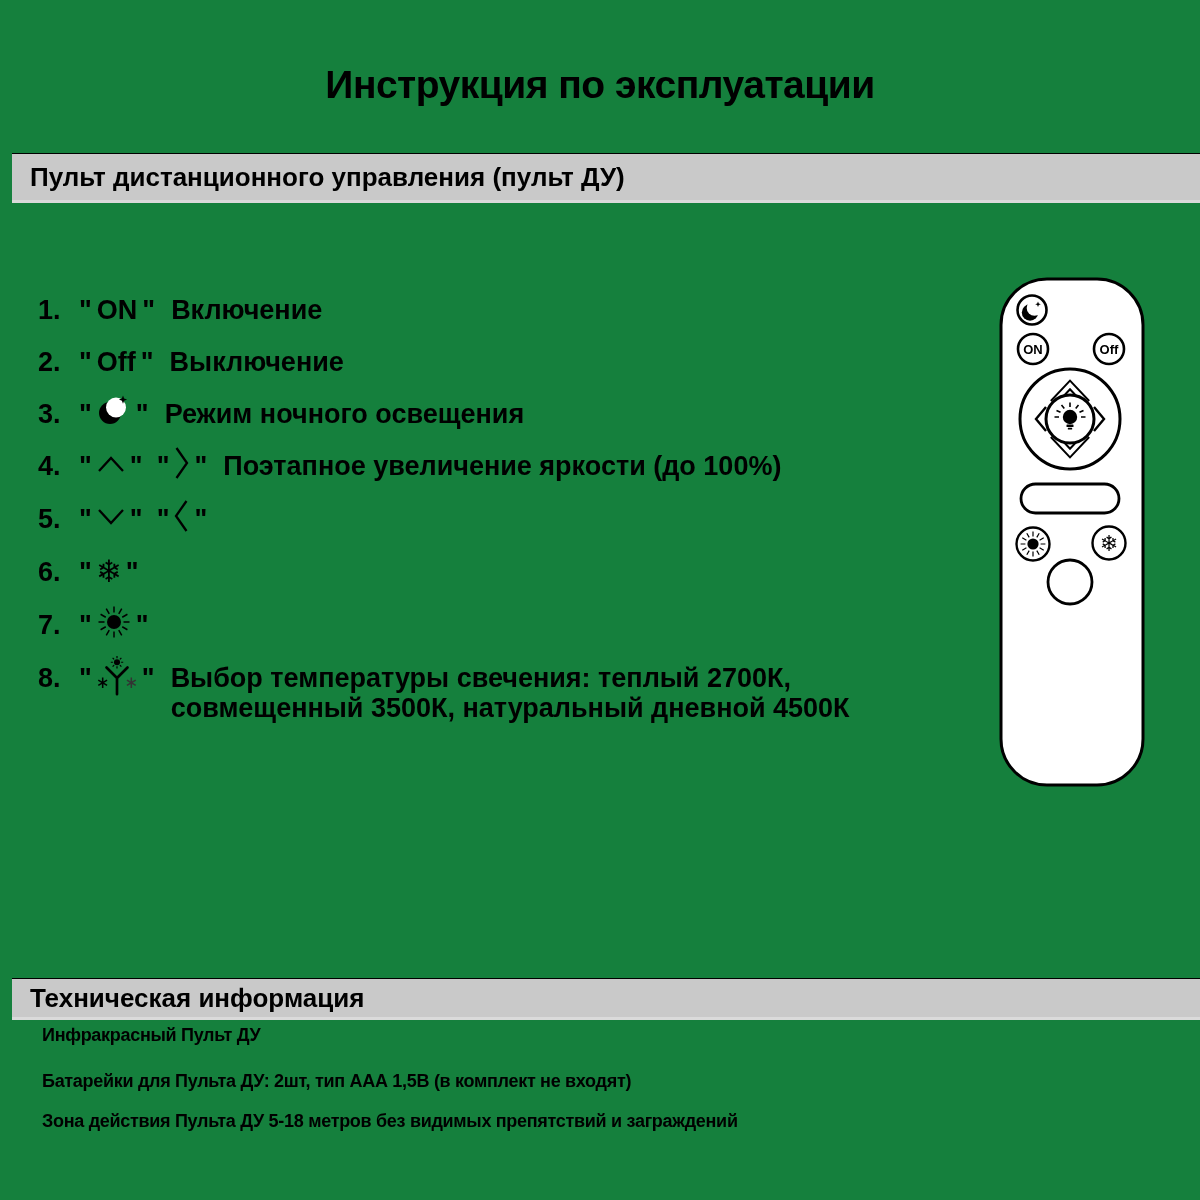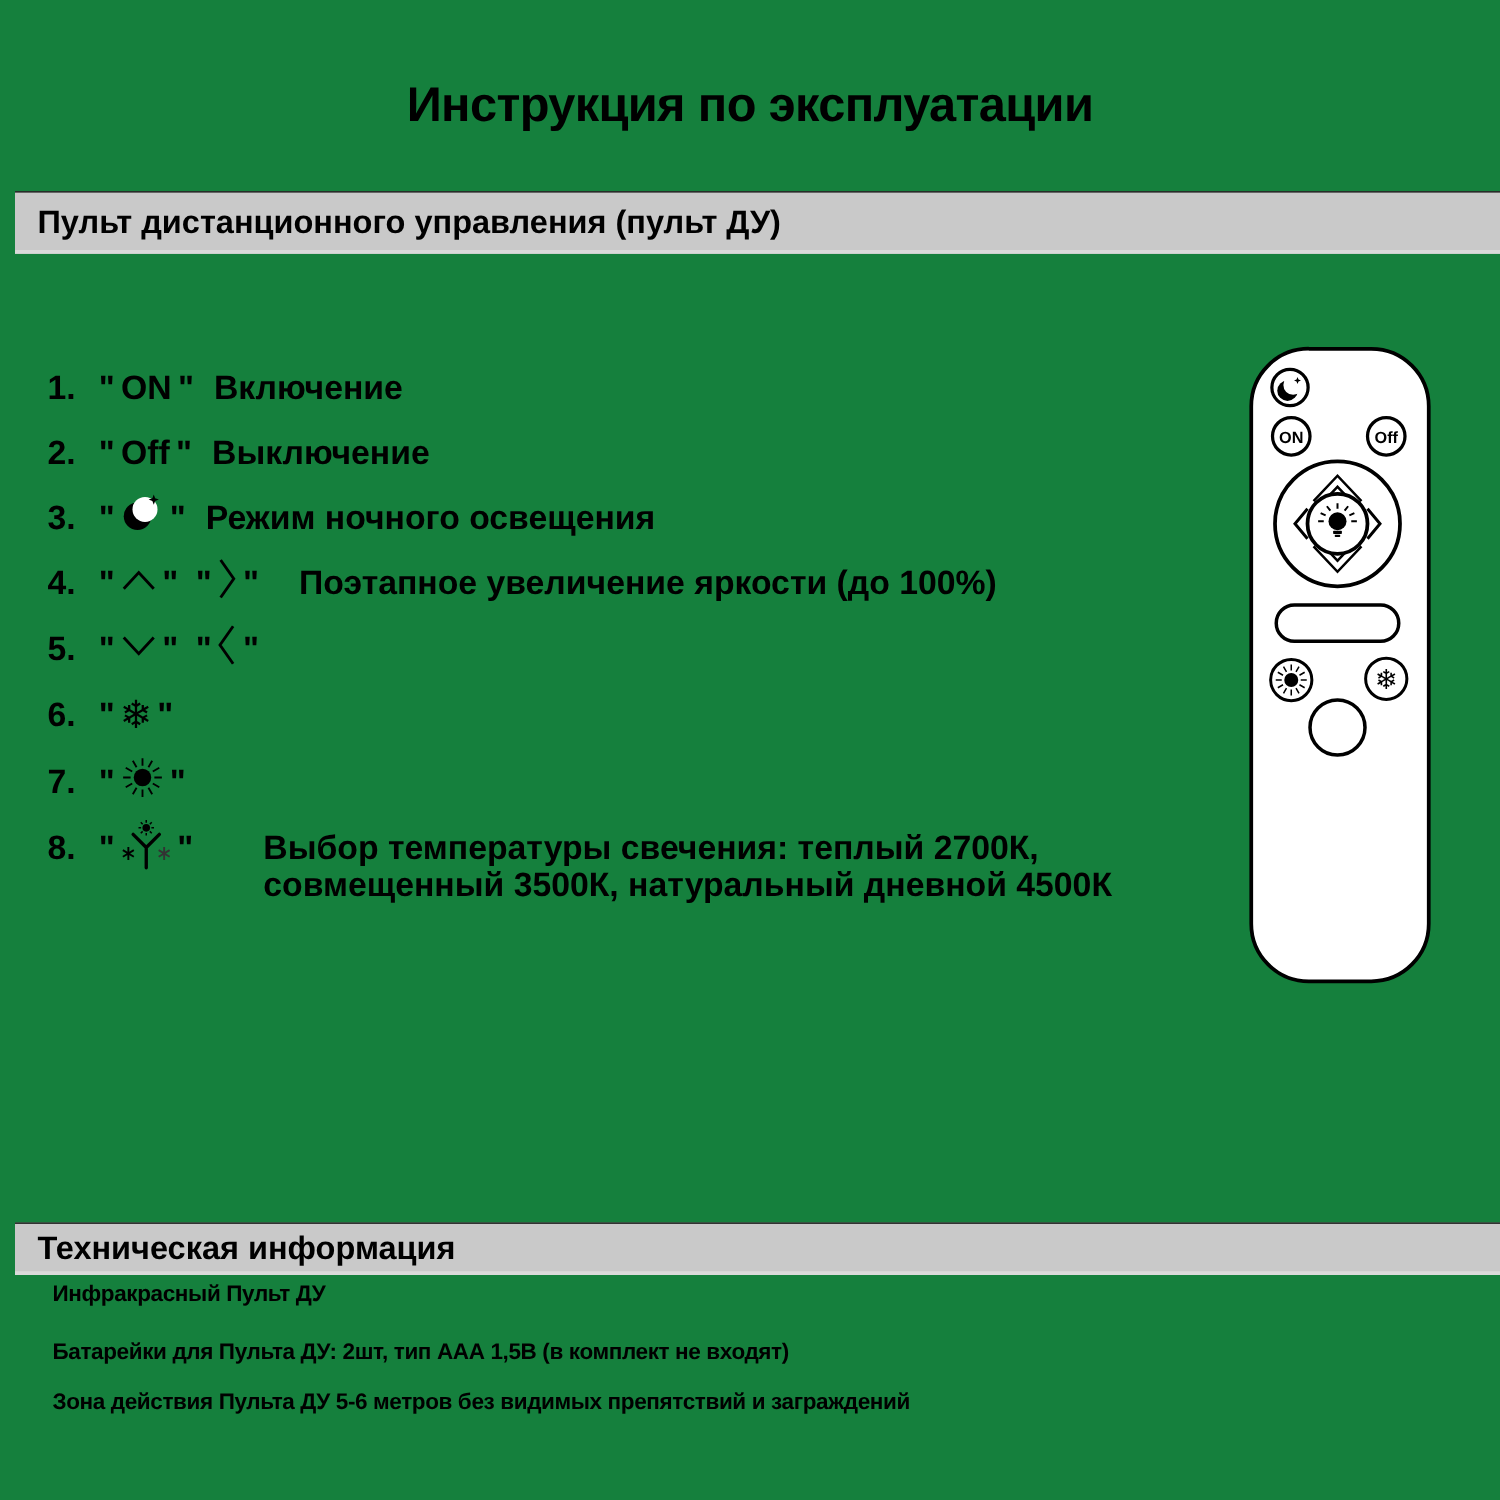--- a/index.html
+++ b/index.html
@@ -22,27 +22,27 @@
   .bar2{ top:978px; height:42px; }
   .item{
     position:absolute; left:38px; height:30px;
     display:flex; align-items:center; font-size:27px; line-height:30px;
     white-space:nowrap;
   }
   .item .num{ width:37px; flex:none; }
   .q{ margin:0 4px; }
   .symtxt{ margin:0 1px; }
   .label{ margin-left:12px; }
-  .label-far{ margin-left:28px; }
+  .label-far{ margin-left:12px; }
   .grp-gap{ margin-left:10px; }
   .icn{ display:inline-block; vertical-align:middle; }
   .snowchar{ font-size:31px; line-height:30px; font-weight:bold; }
   .item8{ align-items:flex-start; height:60px; }
   .item8 .icn-temp{ margin-top:-9px; }
-  .label2{ display:block;margin-left:40px; }
+  .label2{ display:block; }
   .techline{
     position:absolute; left:42px; height:30px; font-size:18px; line-height:30px;
     letter-spacing:-0.3px; white-space:nowrap;
   }
   .remote{ position:absolute; left:999px; top:276px; }
   svg text{ font-family:"Liberation Sans","DejaVu Sans",sans-serif; font-weight:bold; }
 </style>
 </head>
 <body>
 
@@ -217,15 +217,15 @@
       <circle cx="71" cy="306" r="22" fill="#fff" stroke="#000" stroke-width="2.8"></circle>
     </svg>
   </div>
 
   <div class="bar bar2">
     <span>Техническая информация</span>
   </div>
 
   <div class="techline" style="top:1020px">Инфракрасный Пульт ДУ</div>
   <div class="techline" style="top:1066px">Батарейки для Пульта ДУ: 2шт, тип ААА 1,5В (в комплект не входят)</div>
-  <div class="techline" style="top:1106px">Зона действия Пульта ДУ 5-6 метров без видимых препятствий и заграждений</div>
+  <div class="techline" style="top:1106px">Зона действия Пульта ДУ 5-18 метров без видимых препятствий и заграждений</div>
 
 </div>
 
 </body></html>

